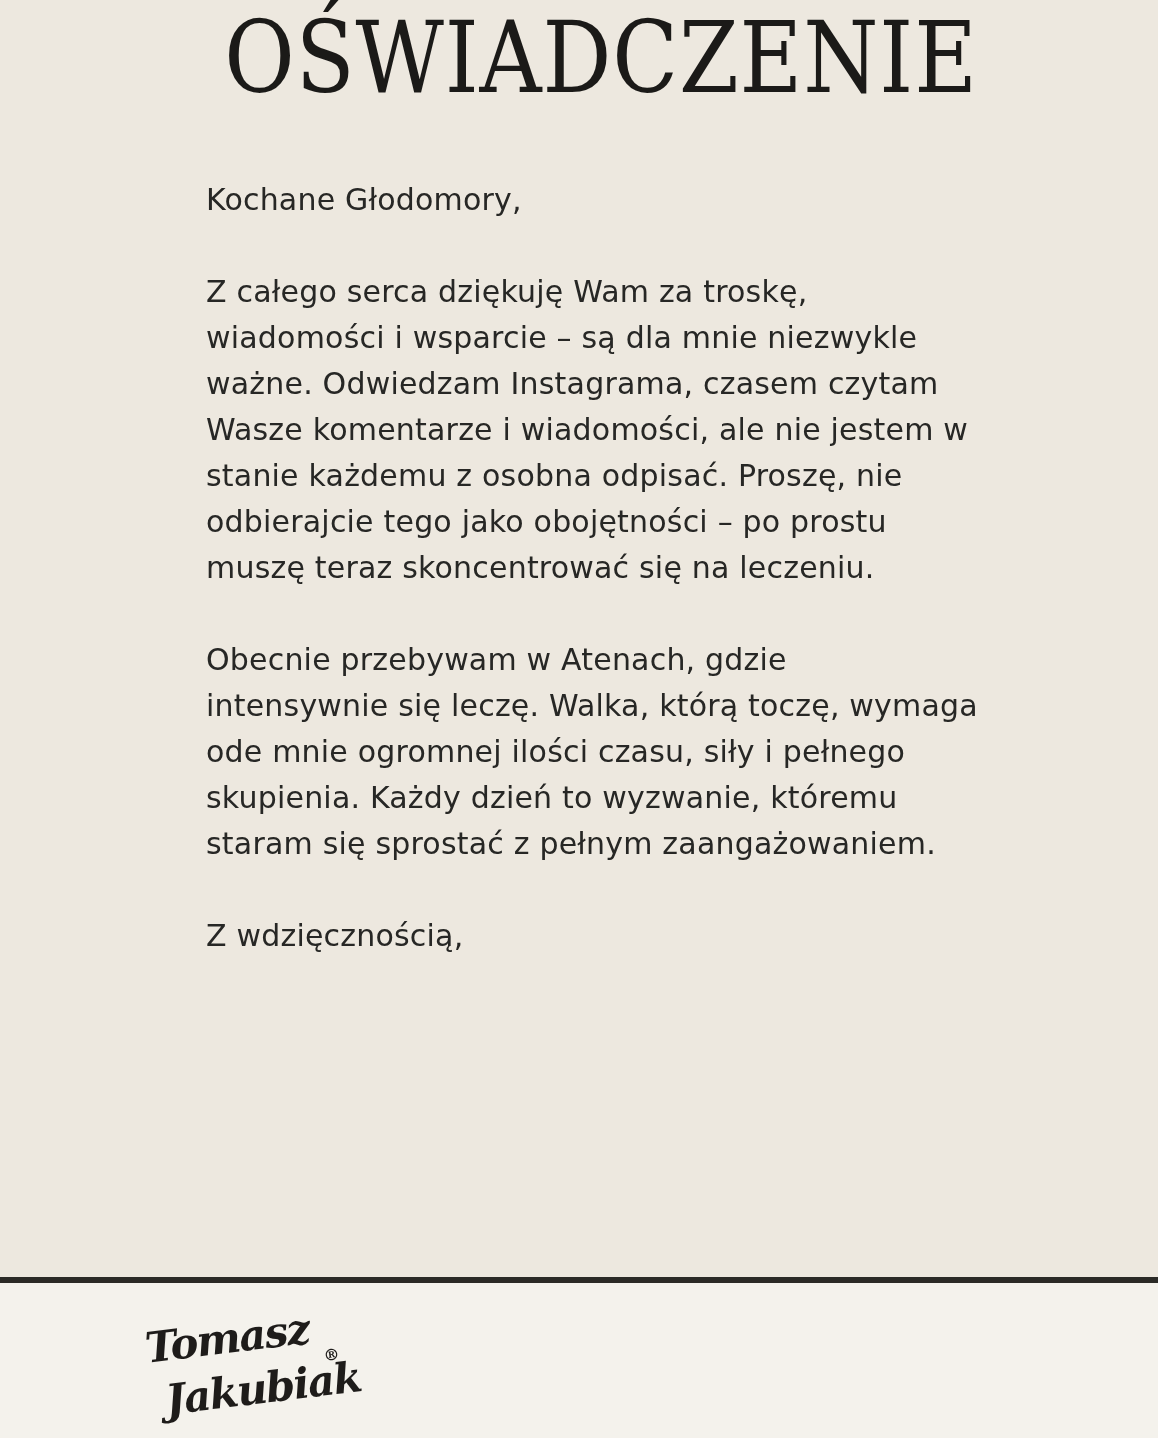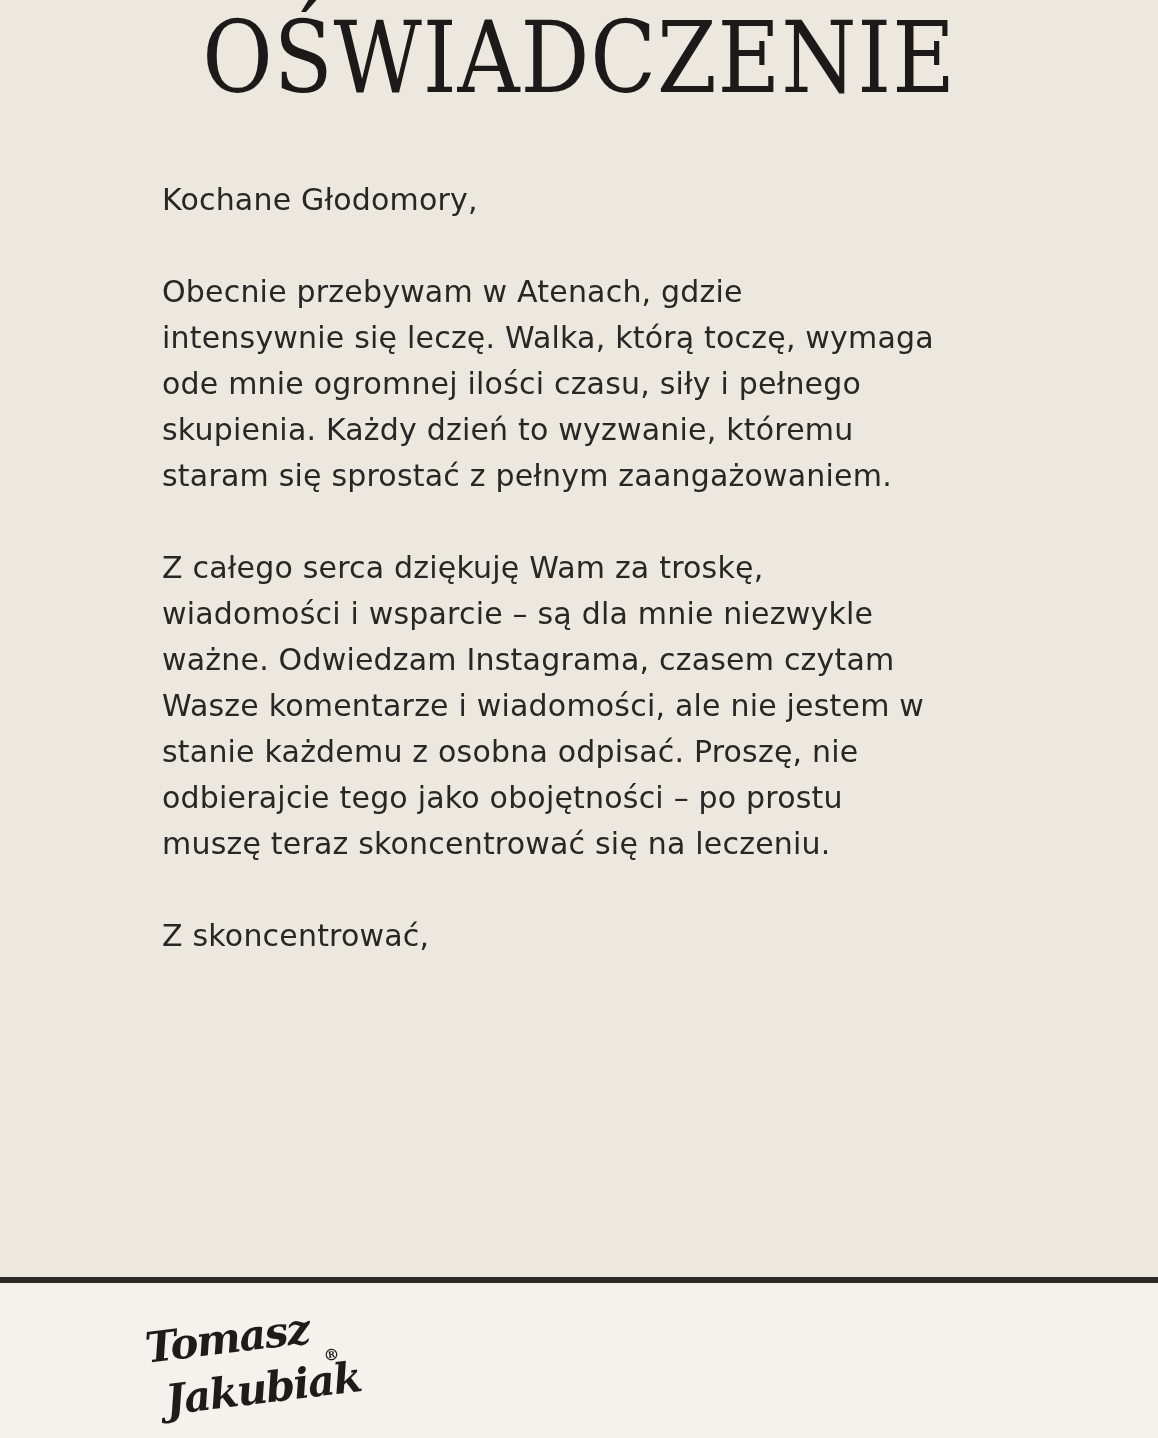--- a/index.html
+++ b/index.html
@@ -10,20 +10,21 @@
     background: #EDE8DF;
     overflow: hidden;
     display: flex;
     flex-direction: column;
     font-family: "DejaVu Sans", "Liberation Sans", sans-serif;
   }
   .content {
     height: 1277px;
     box-sizing: border-box;
     flex: 0 0 auto;
+    padding-left: 44px;
   }
   .title {
     text-align: center;
     margin-top: 6px;
     font-family: "DejaVu Serif", "Liberation Serif", serif;
     font-weight: 400;
     font-size: 100px;
     line-height: 104px;
     color: #1B1A18;
     white-space: nowrap;
@@ -62,33 +63,33 @@
 <body>
 
 <div class="page">
 
   <div class="content">
 
     <h1 class="title"><span class="title-inner">OŚWIADCZENIE</span></h1>
 
     <div class="letter">
       <p>Kochane Głodomory,</p>
-      <p>Obecnie przebywam w Atenach, gdzie
-intensywnie się leczę. Walka, którą toczę, wymaga
-ode mnie ogromnej ilości czasu, siły i pełnego
-skupienia. Każdy dzień to wyzwanie, któremu
-staram się sprostać z pełnym zaangażowaniem.</p>
       <p>Z całego serca dziękuję Wam za troskę,
 wiadomości i wsparcie – są dla mnie niezwykle
 ważne. Odwiedzam Instagrama, czasem czytam
 Wasze komentarze i wiadomości, ale nie jestem w
 stanie każdemu z osobna odpisać. Proszę, nie
 odbierajcie tego jako obojętności – po prostu
 muszę teraz skoncentrować się na leczeniu.</p>
-      <p>Z skoncentrować,</p>
+      <p>Obecnie przebywam w Atenach, gdzie
+intensywnie się leczę. Walka, którą toczę, wymaga
+ode mnie ogromnej ilości czasu, siły i pełnego
+skupienia. Każdy dzień to wyzwanie, któremu
+staram się sprostać z pełnym zaangażowaniem.</p>
+      <p>Z wdzięcznością,</p>
     </div>
 
   </div>
 
   <div class="divider"></div>
 
   <div class="footer">
     <svg class="signature-svg" width="220" height="132" viewBox="0 0 220 132" xmlns="http://www.w3.org/2000/svg">
       <g transform="rotate(-7 104 66)" fill="#1E1C1A" font-family="DejaVu Serif, Liberation Serif, serif" font-style="italic" font-weight="bold">
         <text x="24" y="54" font-size="42" letter-spacing="-1.5">Tomasz</text>

